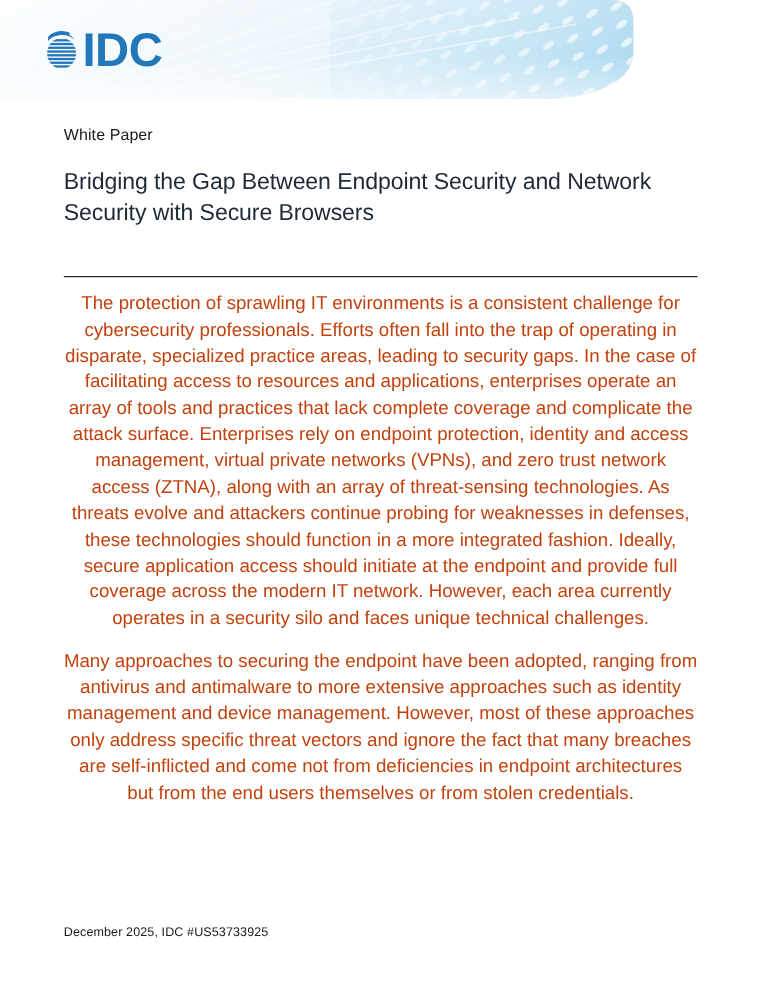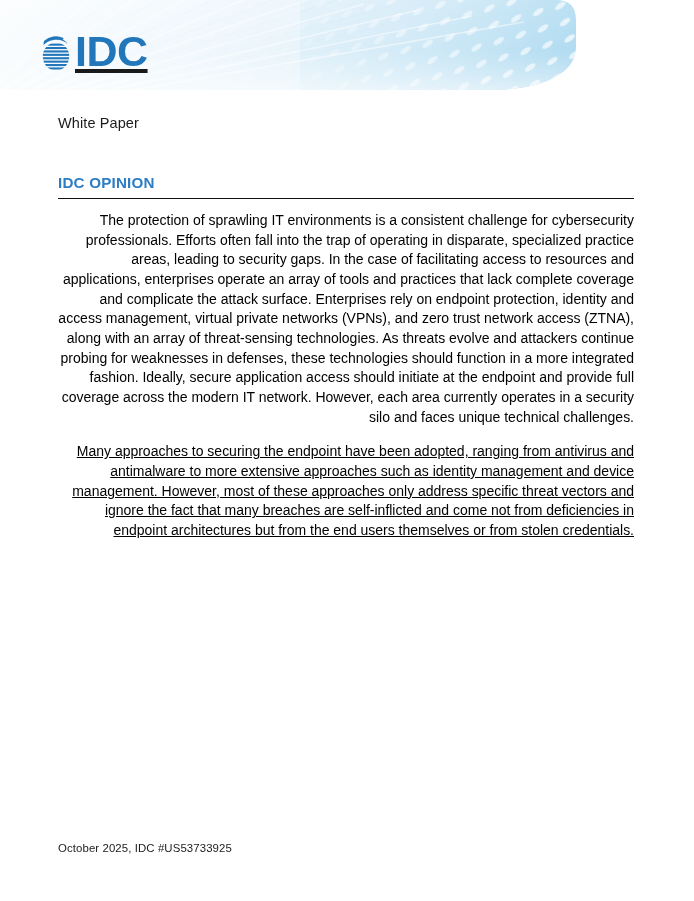--- a/index.html
+++ b/index.html
@@ -35,23 +35,22 @@
   .banner svg {
     display: block;
   }
 
   
   .logo-wrap {
     position: absolute;
     left: 38px;
     top: 27px;
     display: flex;
-    align-items: flex-end;
+    align-items: flex-start;
     height: 46px;
-    text-decoration: underline;
   }
   .logo-mark {
     width: 36px;
     height: 38px;
     display: block;
   }
   .logo-word {
     font-family: "Liberation Sans", sans-serif;
     font-size: 43px;
     font-weight: bold;
@@ -120,28 +119,28 @@
     margin: 0 0 7px 0;
   }
   .rule {
     border: 0;
     border-top: 1.3px solid #111111;
     margin: 0 0 12px 0;
     width: 576px;
   }
 
   .para {
-    font-size: 14px;
+    font-size: 17px;
     line-height: 1.405;
-    color: #000000;
+    color: #c2410c;
     margin: 0 0 15px 0;
-    text-align: right;
+    text-align: center;
     letter-spacing: -0.01px;
   }
-  .para:last-child { margin-bottom: 0; text-decoration: underline; }
+  .para:last-child { margin-bottom: 0; }
 
   
   .footer {
     position: absolute;
     left: 58px;
     top: 842px;
     font-size: 11.4px;
     color: #1b1b1b;
     letter-spacing: 0.1px;
   }
@@ -275,27 +274,27 @@
         </g>
       </svg>
       <div class="logo-word">IDC</div>
     </div>
   </div>
 
   <div class="content">
 
     <div class="doc-type">White Paper</div>
 
+    <h1 class="doc-title">Bridging the Gap Between Endpoint Security and Network Security with Secure Browsers</h1>
 
 
 
     <div class="section">
-      <h2 class="section-heading">IDC OPINION</h2>
       <hr class="rule">
       <p class="para">The protection of sprawling IT environments is a consistent challenge for cybersecurity professionals. Efforts often fall into the trap of operating in disparate, specialized practice areas, leading to security gaps. In the case of facilitating access to resources and applications, enterprises operate an array of tools and practices that lack complete coverage and complicate the attack surface. Enterprises rely on endpoint protection, identity and access management, virtual private networks (VPNs), and zero trust network access (ZTNA), along with an array of threat-sensing technologies. As threats evolve and attackers continue probing for weaknesses in defenses, these technologies should function in a more integrated fashion. Ideally, secure application access should initiate at the endpoint and provide full coverage across the modern IT network. However, each area currently operates in a security silo and faces unique technical challenges.</p>
       <p class="para">Many approaches to securing the endpoint have been adopted, ranging from antivirus and antimalware to more extensive approaches such as identity management and device management. However, most of these approaches only address specific threat vectors and ignore the fact that many breaches are self-inflicted and come not from deficiencies in endpoint architectures but from the end users themselves or from stolen credentials.</p>
     </div>
 
   </div>
 
-  <div class="footer">October 2025, IDC #US53733925</div>
+  <div class="footer">December 2025, IDC #US53733925</div>
 
 </div>
 
 </body></html>

